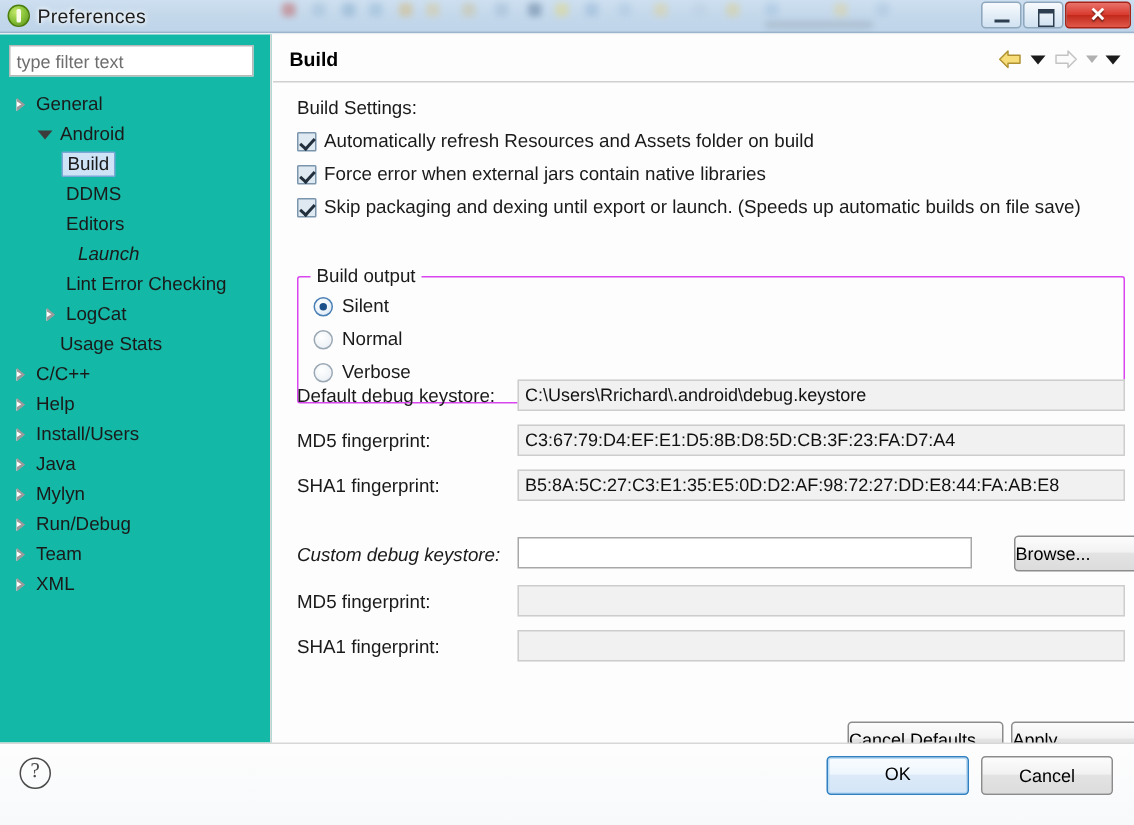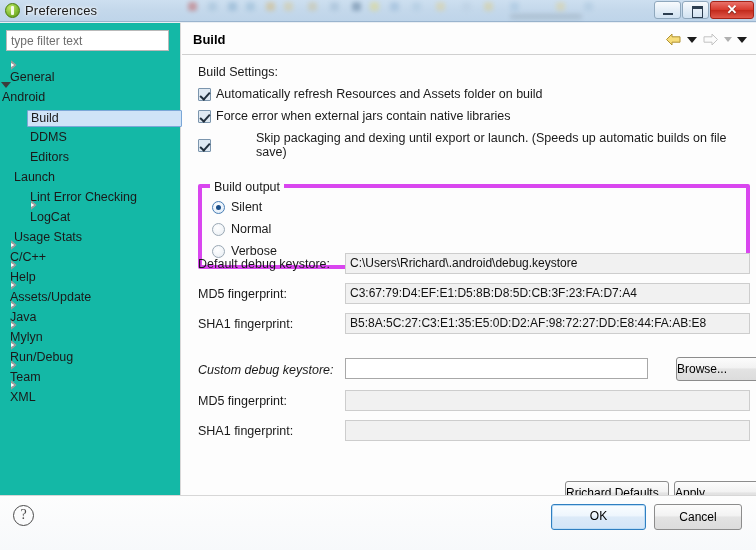--- a/index.html
+++ b/index.html
@@ -89,24 +89,23 @@
   #filter-input {
     position: absolute; left: 6px; top: 7px; width: 163px; height: 21px;
     border: 1px solid #b9b9b9; background: #fff;
     font-family: "Liberation Sans", sans-serif; font-size: 12px;
     padding: 0 4px; color: #000;
   }
   #filter-input::placeholder { color: #6e6e6e; opacity: 1; }
 
   #tree { position: absolute; left: 0; top: 36px; width: 181px; }
   .tnode {
-    display: flex; height: 20px;
+    display: flex; align-items: center; height: 20px;
     font-size: 12.5px; color: #1a1a1a; white-space: nowrap;
     cursor: default;
-    flex-direction: column;
   }
   .tnode .arrow {
     width: 11px; height: 11px; margin-right: 3px; flex: 0 0 auto;
     position: relative;
   }
   .arrow.closed::before {
     content:""; position:absolute; left:3px; top:2px;
     border-left: 5px solid transparent;
     border-top: 4px solid transparent; border-bottom: 4px solid transparent;
     border-left-color: #ffffff;
@@ -159,21 +158,21 @@
   }
   .cbox.checked::after {
     content: ""; position: absolute; left: 3px; top: 1px;
     width: 4px; height: 8px; border: solid #22303d;
     border-width: 0 2px 2px 0; transform: rotate(42deg);
   }
 
   
   #group-build-output {
     position: absolute; left: 198px; top: 161px; width: 552px; height: 85px;
-    border: 4px solid #d946ef; border-radius: 2px;
+    border: 1px solid #d946ef; border-radius: 2px;
   }
   #group-legend {
     position: absolute; left: 8px; top: -8px; background: #fdfdfd;
     padding: 0 4px; font-size: 12.5px; color: #1a1a1a;
   }
   .rrow { position: absolute; display: flex; align-items: center; font-size: 12.5px; color:#1a1a1a; left: 10px; }
   .radio {
     width: 13px; height: 13px; margin-right: 6px; flex: 0 0 auto; border-radius: 50%;
     border: 1px solid #9aa8b4;
     background: radial-gradient(circle at 40% 35%, #ffffff 0%, #eef2f6 70%, #dde5ec 100%);
@@ -279,63 +278,63 @@
 
 <div id="dialog">
 
   <div id="tree-pane">
     <input id="filter-input" type="text" placeholder="type filter text" style="">
     <div id="tree">
         <div class="tnode" style="padding-left: 8px;">
           <span class="arrow closed"></span>
           <span class="tlabel">General</span>
         </div>
-        <div class="tnode" style="padding-left: 0;">
+        <div class="tnode" style="padding-left: 24px;">
           <span class="arrow open"></span>
           <span class="tlabel">Android</span>
         </div>
         <div class="tnode selected" style="padding-left: 28px;">
           <span class="arrow"></span>
           <span class="tlabel">Build</span>
         </div>
         <div class="tnode" style="padding-left: 28px;">
           <span class="arrow"></span>
           <span class="tlabel">DDMS</span>
         </div>
         <div class="tnode" style="padding-left: 28px;">
           <span class="arrow"></span>
           <span class="tlabel">Editors</span>
         </div>
-        <div class="tnode" style="padding-left: 12px;">
+        <div class="tnode" style="padding-left: 36px; font-style: italic;">
           <span class="arrow"></span>
           <span class="tlabel">Launch</span>
         </div>
         <div class="tnode" style="padding-left: 28px;">
           <span class="arrow"></span>
           <span class="tlabel">Lint Error Checking</span>
         </div>
         <div class="tnode" style="padding-left: 28px;">
           <span class="arrow closed"></span>
           <span class="tlabel">LogCat</span>
         </div>
-        <div class="tnode" style="padding-left: 12px;">
+        <div class="tnode" style="padding-left: 24px;">
           <span class="arrow"></span>
           <span class="tlabel">Usage Stats</span>
         </div>
         <div class="tnode" style="padding-left: 8px;">
           <span class="arrow closed"></span>
           <span class="tlabel">C/C++</span>
         </div>
         <div class="tnode" style="padding-left: 8px;">
           <span class="arrow closed"></span>
           <span class="tlabel">Help</span>
         </div>
         <div class="tnode" style="padding-left: 8px;">
           <span class="arrow closed"></span>
-          <span class="tlabel">Assets/Update</span>
+          <span class="tlabel">Install/Users</span>
         </div>
         <div class="tnode" style="padding-left: 8px;">
           <span class="arrow closed"></span>
           <span class="tlabel">Java</span>
         </div>
         <div class="tnode" style="padding-left: 8px;">
           <span class="arrow closed"></span>
           <span class="tlabel">Mylyn</span>
         </div>
         <div class="tnode" style="padding-left: 8px;">
@@ -377,21 +376,21 @@
     <div class="section-label" style="left:16px; top:42px;">Build Settings:</div>
 
     <div class="cbrow" style="left:16px; top:86px;">
       <span class="cbox checked"></span>
       <span>Force error when external jars contain native libraries</span>
     </div>
     <div class="cbrow" style="left:16px; top:64px;">
       <span class="cbox checked"></span>
       <span>Automatically refresh Resources and Assets folder on build</span>
     </div>
-    <div class="cbrow" style="left:16px; top:108px;gap:40px;">
+    <div class="cbrow" style="left:16px; top:108px;">
       <span class="cbox checked"></span>
       <span>Skip packaging and dexing until export or launch. (Speeds up automatic builds on file save)</span>
     </div>
 
   </div>
 
   <div id="group-build-output">
     <span id="group-legend">Build output</span>
 
     <div class="rrow" style="top:12px;">
@@ -420,21 +419,21 @@
   <div class="flabel" style="top:340px;font-style:italic;">Custom debug keystore:</div>
   <div class="field editable" style="top:335px; width:303px;"></div>
   <div class="btn" id="btn-browse">Browse...</div>
 
   <div class="flabel" style="top:371px;">MD5 fingerprint:</div>
   <div class="field readonly" style="top:367px; width:405px;"></div>
 
   <div class="flabel" style="top:401px;">SHA1 fingerprint:</div>
   <div class="field readonly" style="top:397px; width:405px;"></div>
 
-  <div class="btn" id="btn-restore">Rrichard Defaults</div>
+  <div class="btn" id="btn-restore">Cancel Defaults</div>
   <div class="btn" id="btn-apply">Apply</div>
 
   <div id="content-sep"></div>
 
   <div id="bottom-bar">
     <div id="help-icon">?</div>
     <div id="btn-ok">OK</div>
     <div id="btn-cancel">Cancel</div>
   </div>
 

